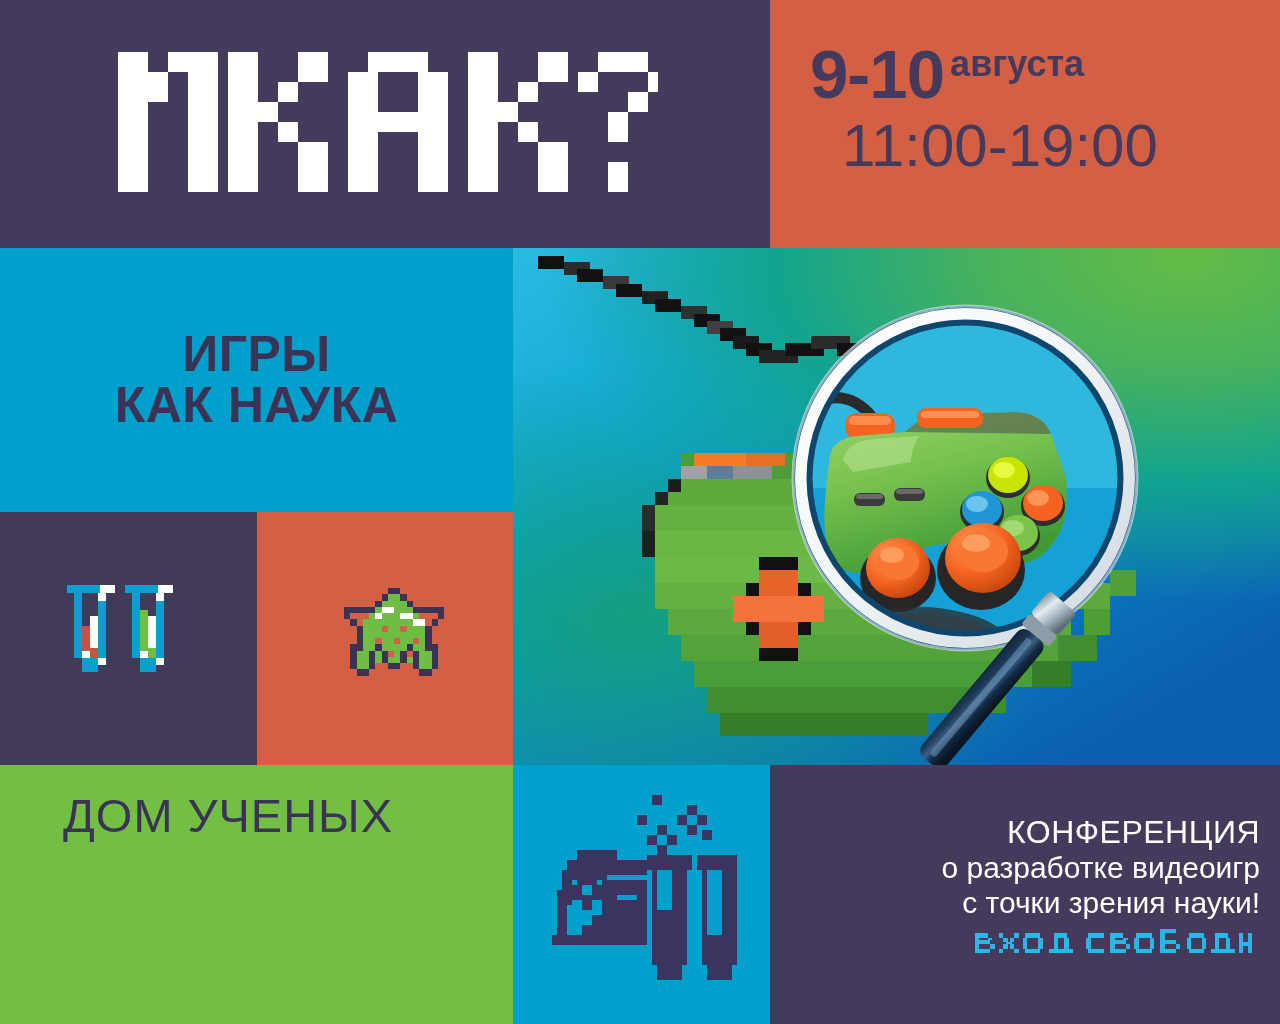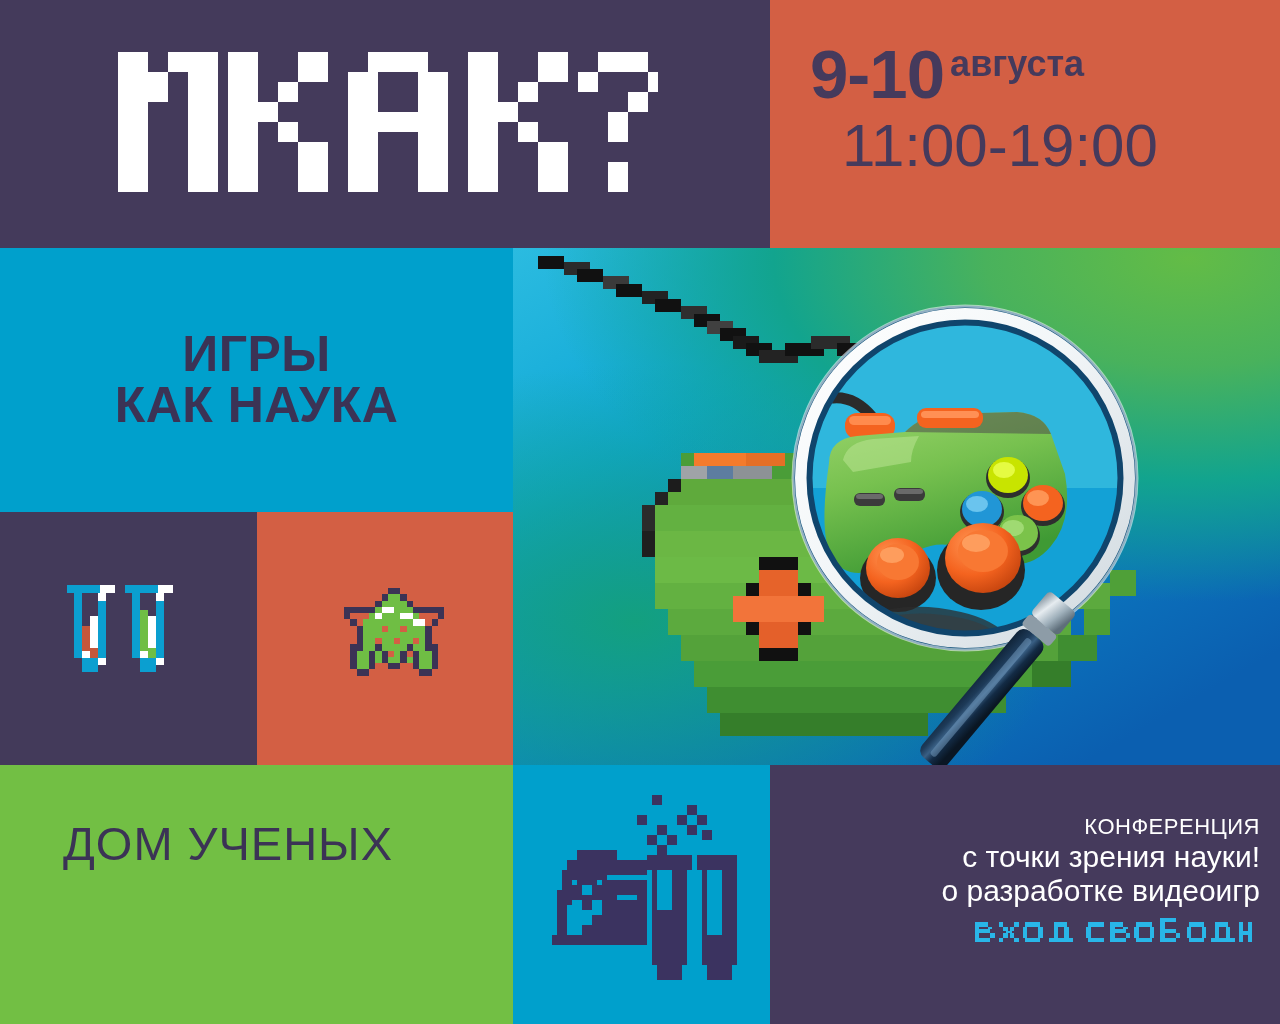--- a/index.html
+++ b/index.html
@@ -42,31 +42,31 @@
   #hero{left:513px;top:248px;width:767px;height:517px;overflow:hidden;
     background:
       radial-gradient(120% 95% at 88% 2%, #63bc46 0%, #49b25c 22%, #12a48e 45%, rgba(18,164,142,0) 70%),
       radial-gradient(90% 80% at 16% 72%, #13a07f 0%, rgba(19,160,127,0) 62%),
       linear-gradient(150deg,#2bbbe0 0%, #0fa7d6 28%, #0b7fc4 58%, #0b5fb0 88%);
   }
   #hero svg{display:block;width:767px;height:517px;}
 
   
   #green-block{left:0;top:765px;width:513px;height:259px;background:#72bf44;}
-  #venue{position:absolute;left:63px;top:820px;width:430px;color:#3b3355;}
+  #venue{position:absolute;left:63px;top:792px;width:430px;color:#3b3355;}
   #venue-name{font-size:47px;font-weight:300;letter-spacing:1px;line-height:1;}
   #venue-addr{margin-top:22px;font-size:23px;line-height:1.32;font-weight:400;}
 
   #blue-block{left:513px;top:765px;width:257px;height:259px;background:#00a0cc;}
   #gamepad-lab-icon{position:absolute;left:552px;top:795px;width:185px;height:190px;}
   #gamepad-lab-icon svg{display:block;width:100%;height:100%;}
 
   #dark-block{left:770px;top:765px;width:510px;height:259px;background:#453a5c;}
   #conf{position:absolute;left:790px;top:815px;width:470px;text-align:right;color:#ffffff;}
-  #conf-l1{font-size:22px;line-height:1.12;letter-spacing:.5px;}
+  #conf-l1{font-size:32px;line-height:1.12;letter-spacing:.5px;}
   #conf-l2{font-size:30px;line-height:1.16;}
   #conf-l3{font-size:30px;line-height:1.16;}
   #free-entry{margin-top:9px;height:24px;display:flex;justify-content:flex-end;}
   #free-entry svg{display:block;height:24px;}
 </style>
 </head>
 <body>
 
 <div id="poster">
 
@@ -549,22 +549,22 @@
       <g fill="#00a0cc">
         <rect x="21" y="15" width="3" height="8"></rect>
         <rect x="31" y="15" width="3" height="13"></rect>
       </g>
     </svg>
   </div>
 
   <div class="blk" id="dark-block"></div>
   <div id="conf">
     <div id="conf-l1">КОНФЕРЕНЦИЯ</div>
+    <div id="conf-l2">о разработке видеоигр</div>
     <div id="conf-l3">с точки зрения науки!</div>
-    <div id="conf-l2">о разработке видеоигр</div>
     <div id="free-entry" title="ВХОД СВОБОДНЫЙ" aria-label="ВХОД СВОБОДНЫЙ">
       <svg viewBox="0 0 127 11" shape-rendering="crispEdges" height="24" width="293">
         <g fill="#29b6e8">
 
           <rect x="0" y="2" width="2" height="9"></rect>
             <rect x="2" y="2" width="4" height="2"></rect>
           <rect x="6" y="4" width="2" height="1"></rect>
             <rect x="2" y="5" width="5" height="2"></rect>
           <rect x="7" y="7" width="2" height="2"></rect>
             <rect x="2" y="9" width="5" height="2"></rect>

